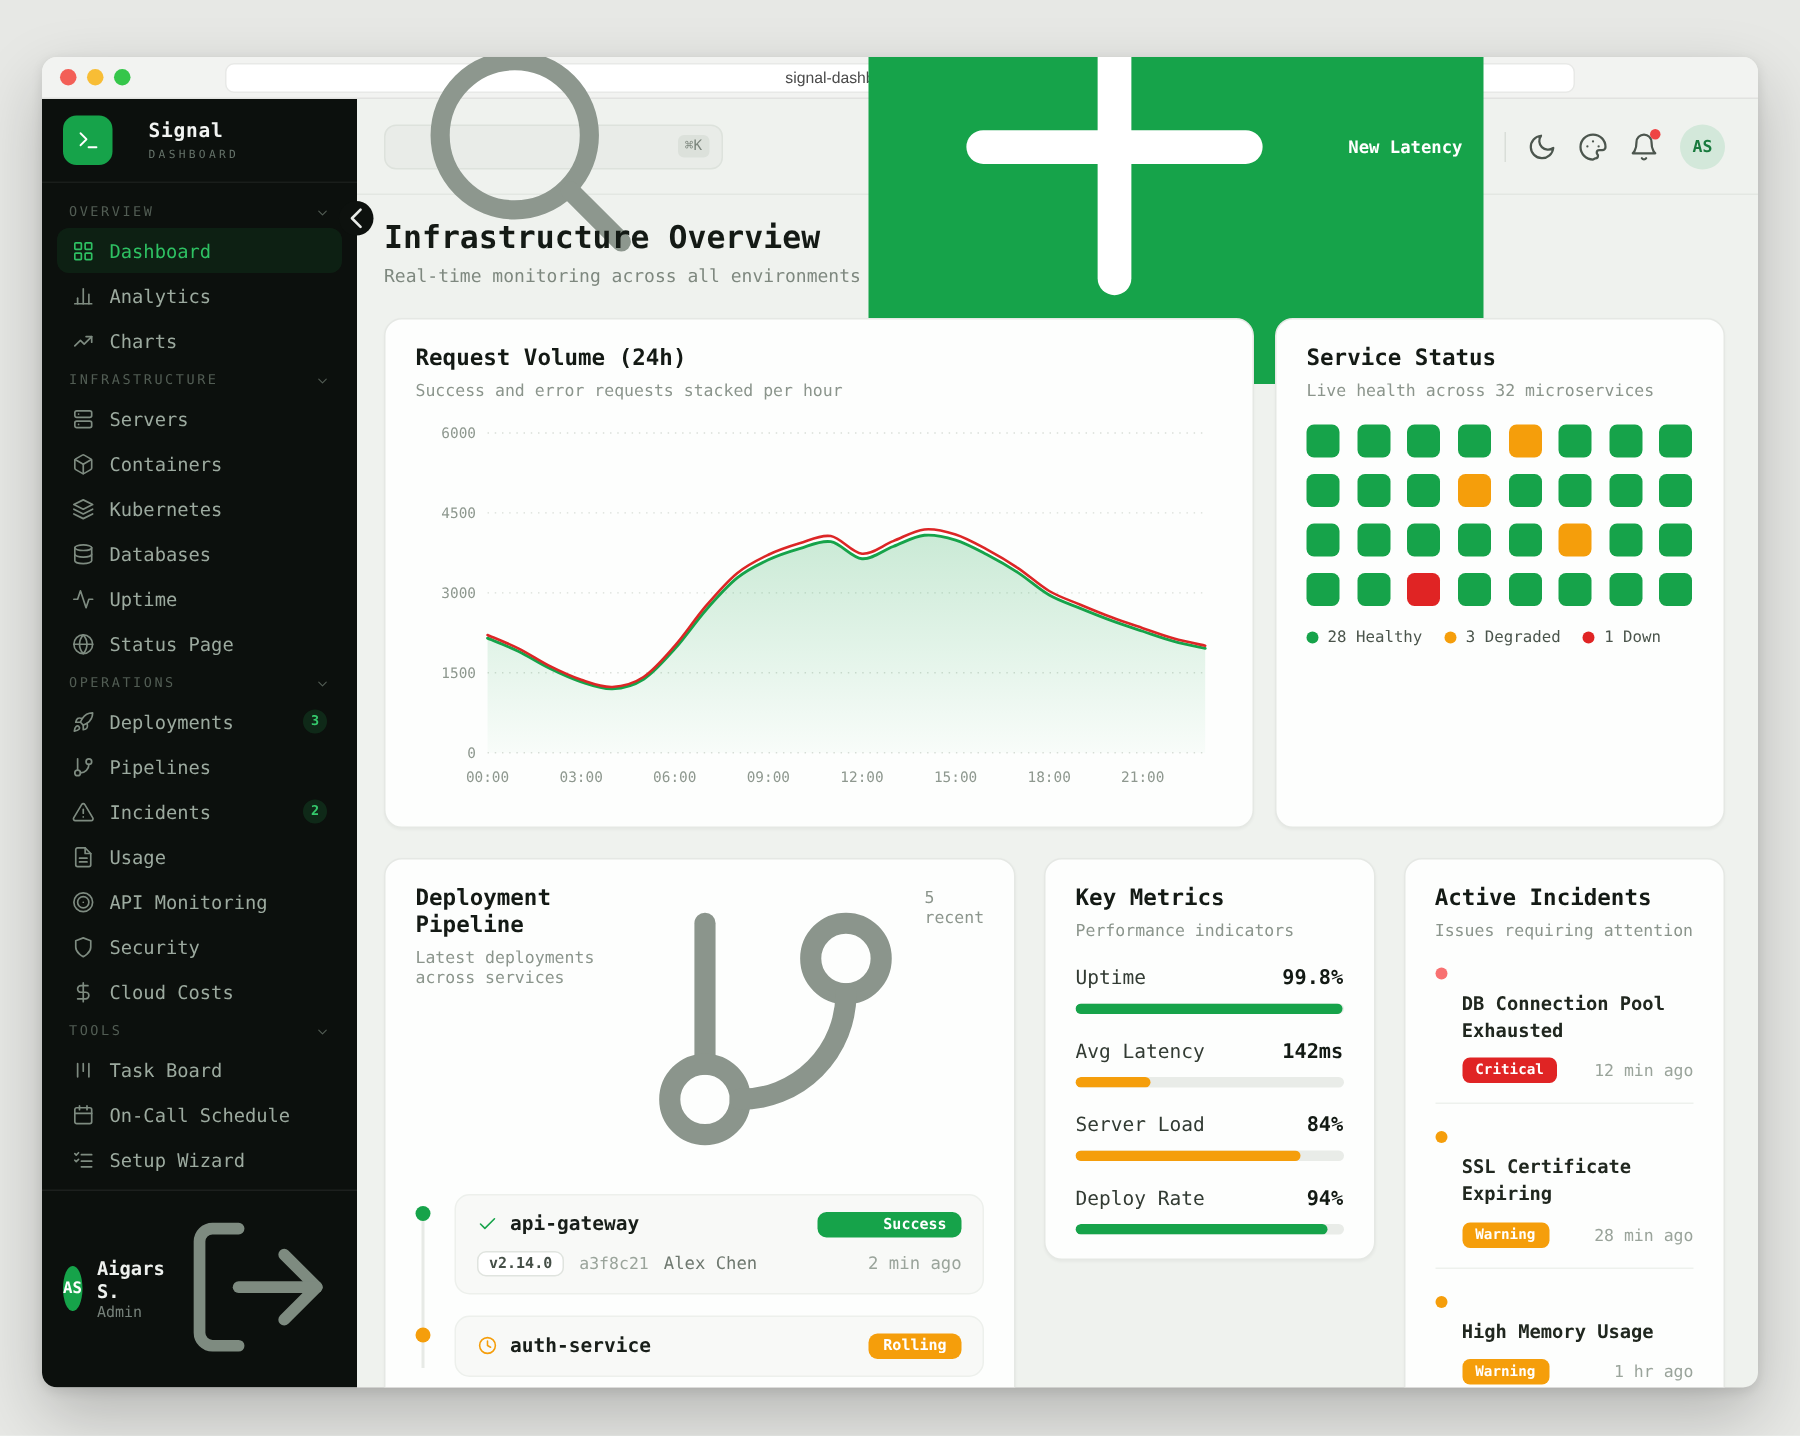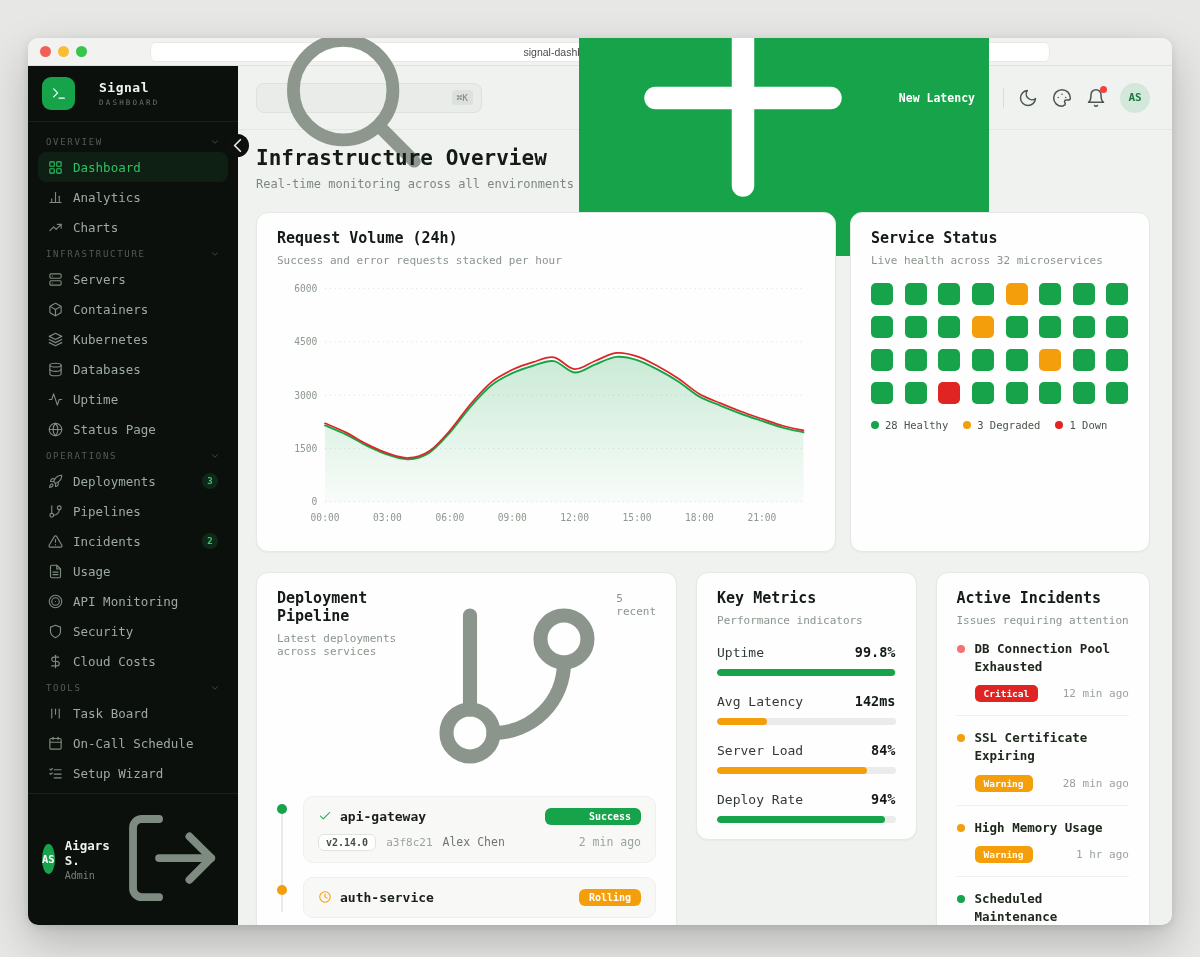--- a/index.html
+++ b/index.html
@@ -132,21 +132,21 @@
   .metric-label { font-size:13px; color:#323b33; }
   .metric-value { font-size:13.5px; font-weight:bold; color:#131a14; }
   .metric-track { margin-top:9px; height:7px; border-radius:4px; background:#e9ece8; overflow:hidden; }
   .metric-fill { height:100%; border-radius:4px; }
 
   
   .incident { display:flex; gap:10px; padding:13px 0; border-bottom:1px solid #eef1ed; }
   .incident:last-child { border-bottom:none; }
   .inc-dot { width:8px; height:8px; border-radius:50%; margin-top:5px; flex-shrink:0; }
   .inc-body { flex:1; }
-  .inc-title { font-size:12.5px; font-weight:bold; color:#20271f; line-height:1.45; }
+  .inc-title { font-size:12.5px; font-weight:bold; color:#20271f; line-height:1.45;margin-top:20px; }
   .inc-meta { display:flex; align-items:center; justify-content:space-between; margin-top:9px; }
   .inc-badge { border-radius:5px; padding:3px 9px; font-size:9.5px; font-weight:bold; }
   .inc-time { font-size:11px; color:#9aa49b; }
 </style>
 </head>
 <body>
 
 <div class="window">
   <div class="chrome">
     <div class="lights">

